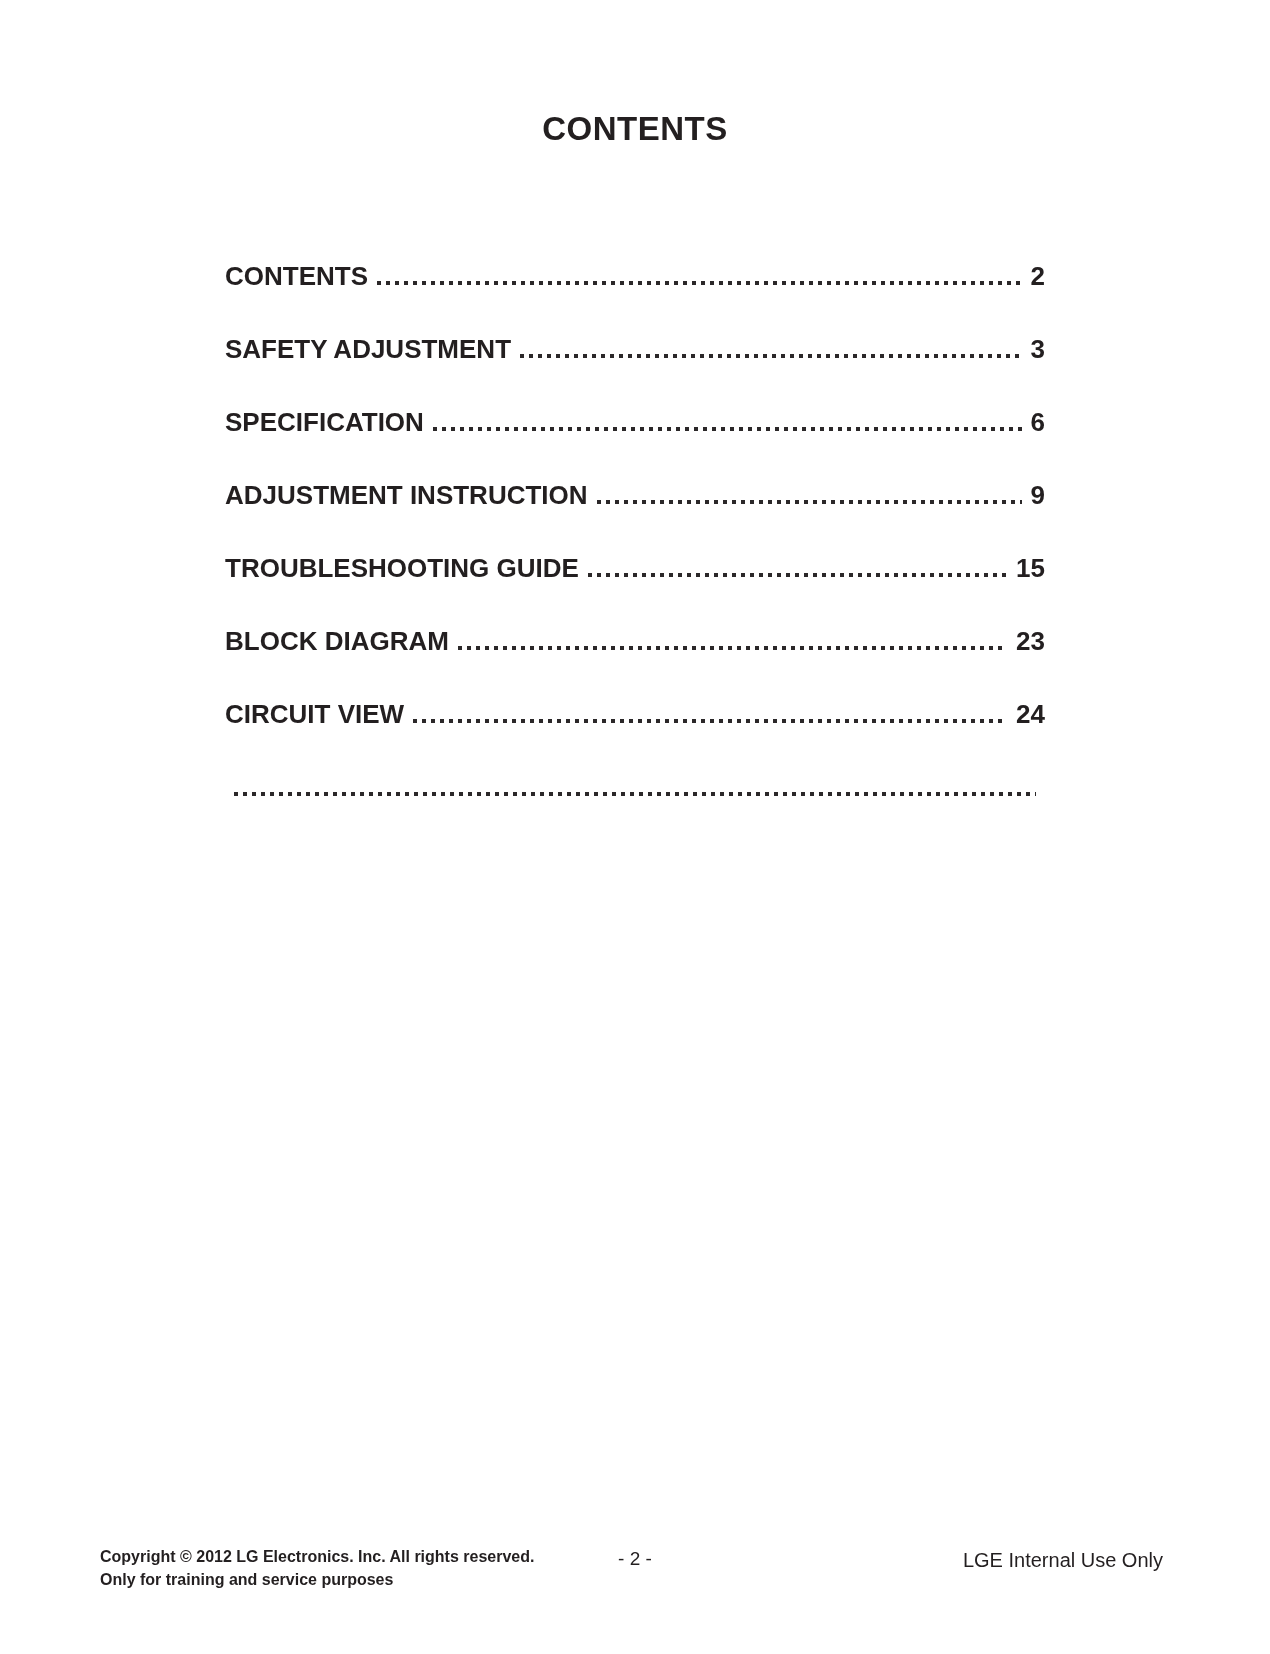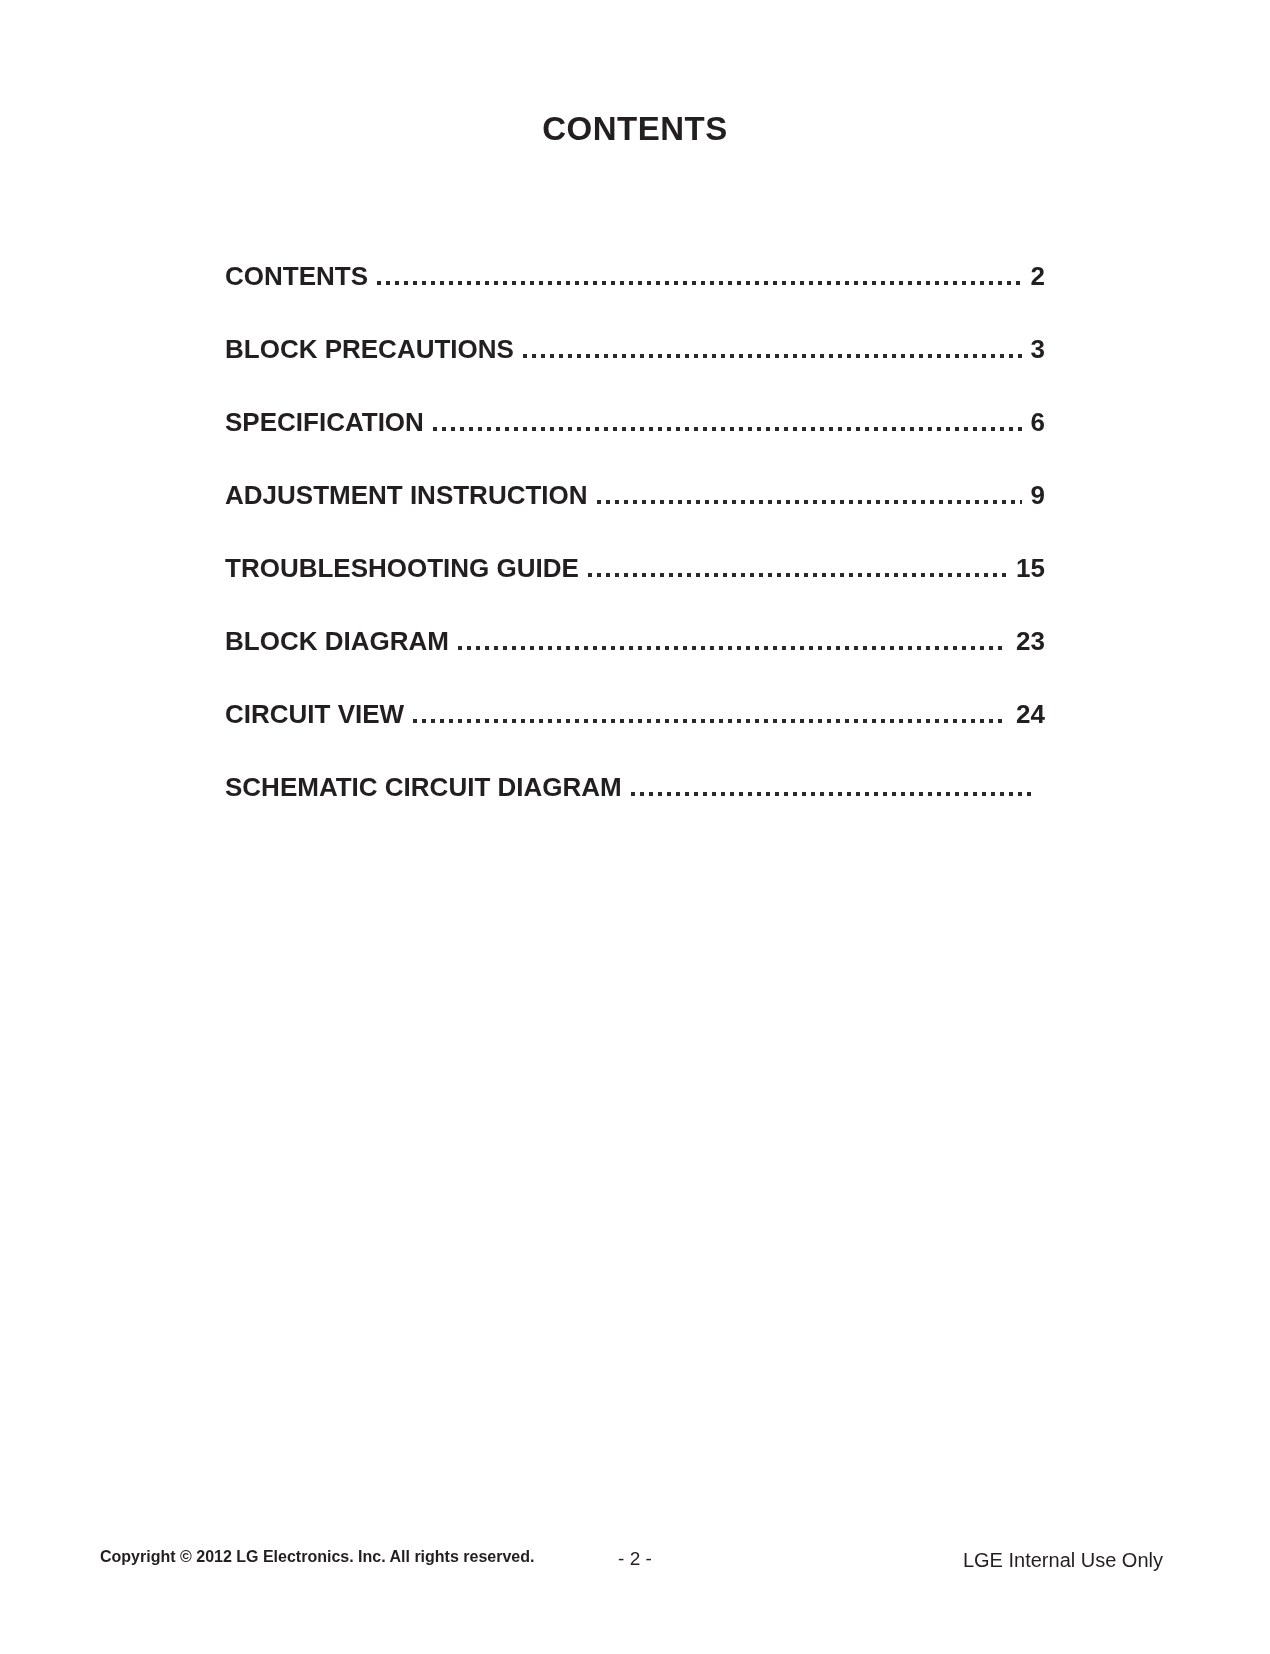--- a/index.html
+++ b/index.html
@@ -80,21 +80,21 @@
 
   <div class="doc-title">CONTENTS</div>
 
   <div class="toc">
     <div class="toc-row">
       <span class="toc-label">CONTENTS</span>
       <span class="dot-leader"></span>
       <span class="toc-page">2</span>
     </div>
     <div class="toc-row">
-      <span class="toc-label">BLOCK PRECAUTIONS</span>
+      <span class="toc-label">SAFETY ADJUSTMENT</span>
       <span class="dot-leader"></span>
       <span class="toc-page">3</span>
     </div>
     <div class="toc-row">
       <span class="toc-label">SPECIFICATION</span>
       <span class="dot-leader"></span>
       <span class="toc-page">6</span>
     </div>
     <div class="toc-row">
       <span class="toc-label">ADJUSTMENT INSTRUCTION</span>
@@ -110,27 +110,27 @@
       <span class="toc-label">BLOCK DIAGRAM</span>
       <span class="dot-leader"></span>
       <span class="toc-page">23</span>
     </div>
     <div class="toc-row">
       <span class="toc-label">CIRCUIT VIEW</span>
       <span class="dot-leader"></span>
       <span class="toc-page">24</span>
     </div>
     <div class="toc-row">
-      <span class="toc-label">SCHEMATIC CIRCUIT DIAGRAM</span>
       <span class="dot-leader"></span>
       <span class="toc-page"></span>
     </div>
   </div>
 
   <div class="footer-left">
     <div>Copyright © 2012 LG Electronics. Inc. All rights reserved.</div>
+    <div>Only for training and service purposes</div>
   </div>
 
   <div class="footer-center">- 2 -</div>
 
   <div class="footer-right">LGE Internal Use Only</div>
 
 </div>
 
 </body></html>

